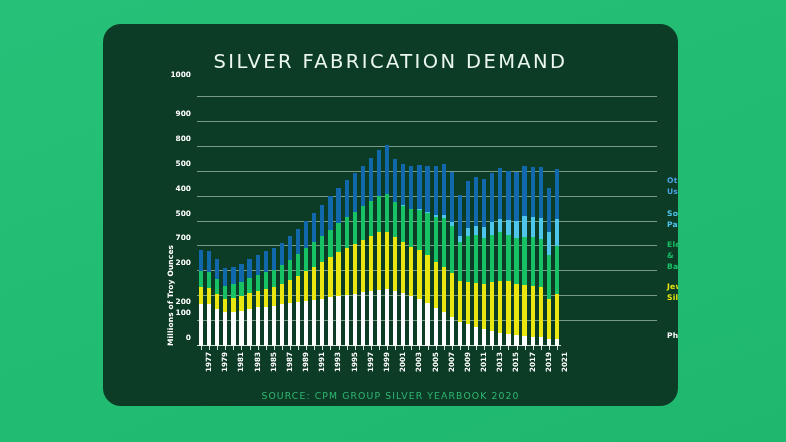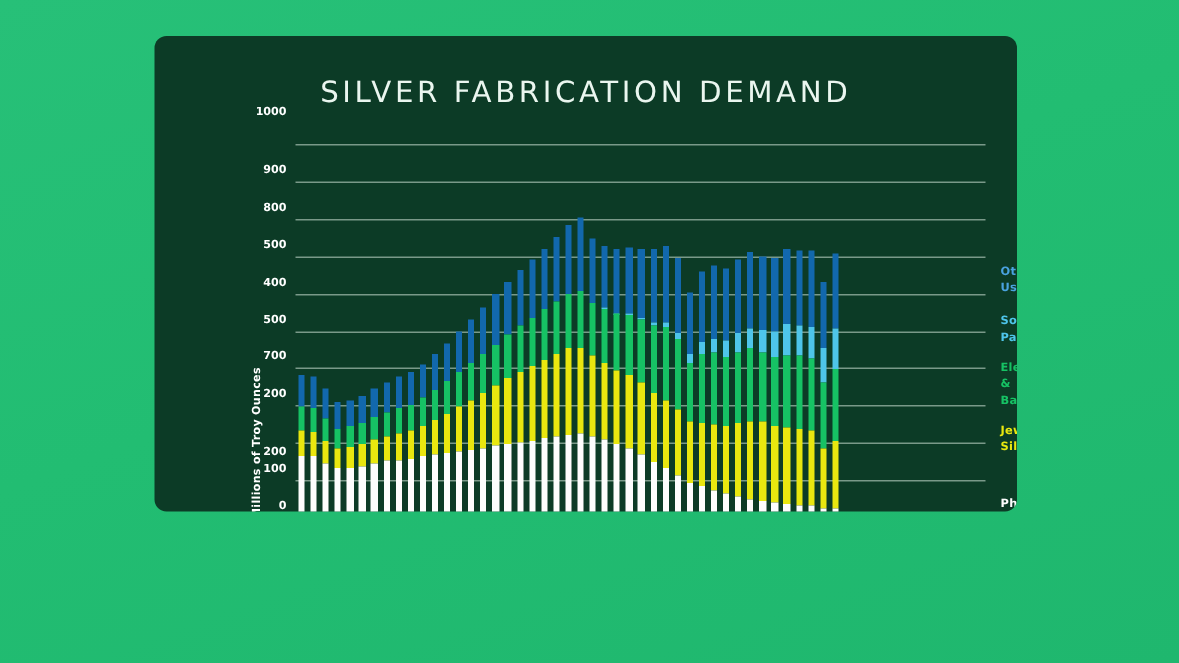--- a/index.html
+++ b/index.html
@@ -8,23 +8,23 @@
     width: 786px; height: 442px;
     overflow: hidden;
   }
   body {
     background: linear-gradient(160deg, #27c078 0%, #22bd72 45%, #1fb76e 100%);
     font-family: "DejaVu Sans", sans-serif;
   }
   #card {
     position: absolute;
     left: 103px; top: 24px;
-    width: 575px; height: 317px;
+    width: 575px; height: 382px;
     background: #0c3b26;
-    border-radius: 8px;
+    border-radius: 18px;
     overflow: hidden;
     text-decoration: underline;
   }
   #chart-title {
     position: absolute;
     left: 0; top: 26px;
     width: 575px;
     text-align: center;
     color: #eaf6ef;
     font-size: 19.5px;
@@ -524,14 +524,15 @@
   <div id="legend">
       <div class="legend-entry" style="top: 150.688px; color: rgb(74, 163, 224);">Other Uses</div>
       <div class="legend-entry" style="top: 184.054px; color: rgb(78, 197, 234);">Solar Panels</div>
       <div class="legend-entry" style="top: 214.93px; color: rgb(22, 194, 100);">Electronics &amp;
 Batteries</div>
       <div class="legend-entry" style="top: 256.762px; color: rgb(233, 231, 15);">Jewelry &amp;
 Silverware</div>
       <div class="legend-entry" style="top: 305.815px; color: rgb(253, 253, 253);">Photography</div>
     </div>
 
+  <div id="source">SOURCE: CPM GROUP SILVER YEARBOOK 2020</div>
 
 </div>
 
 </body></html>

